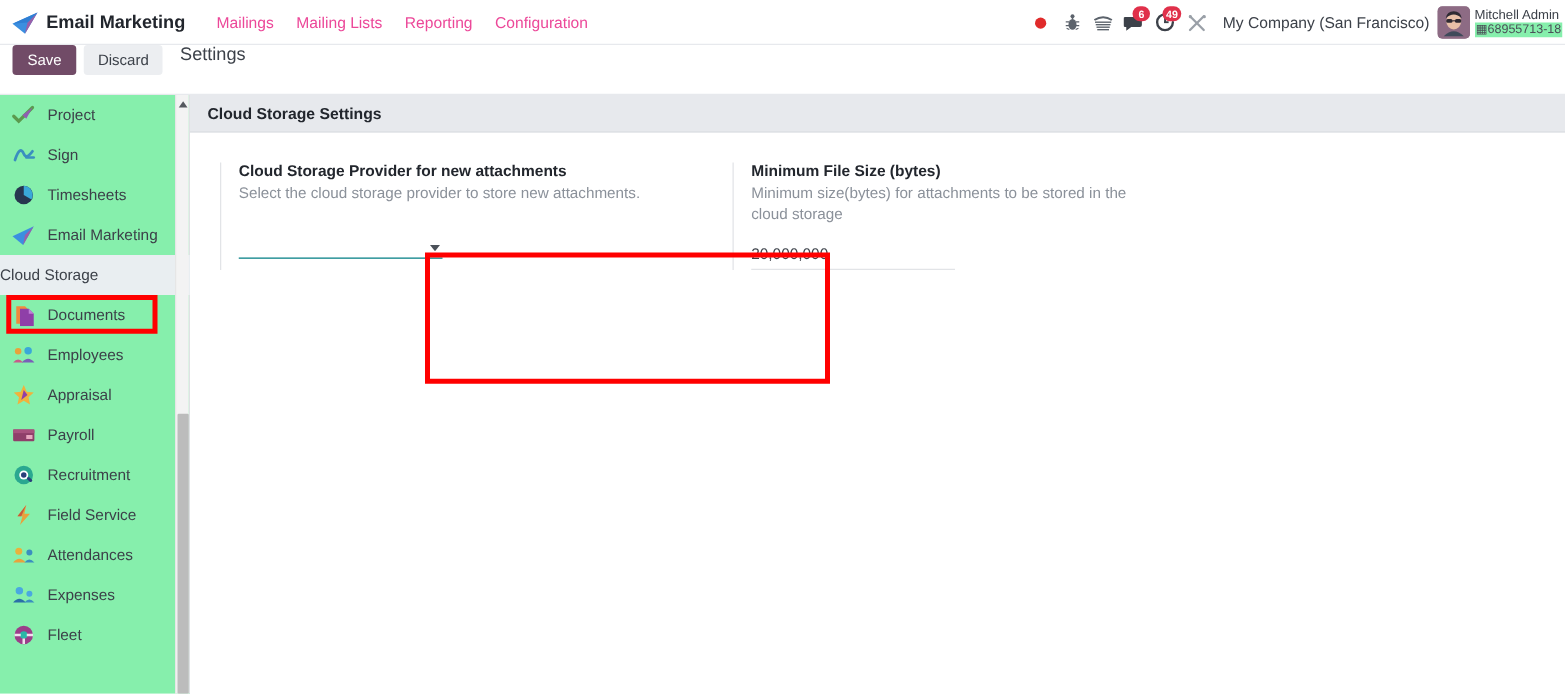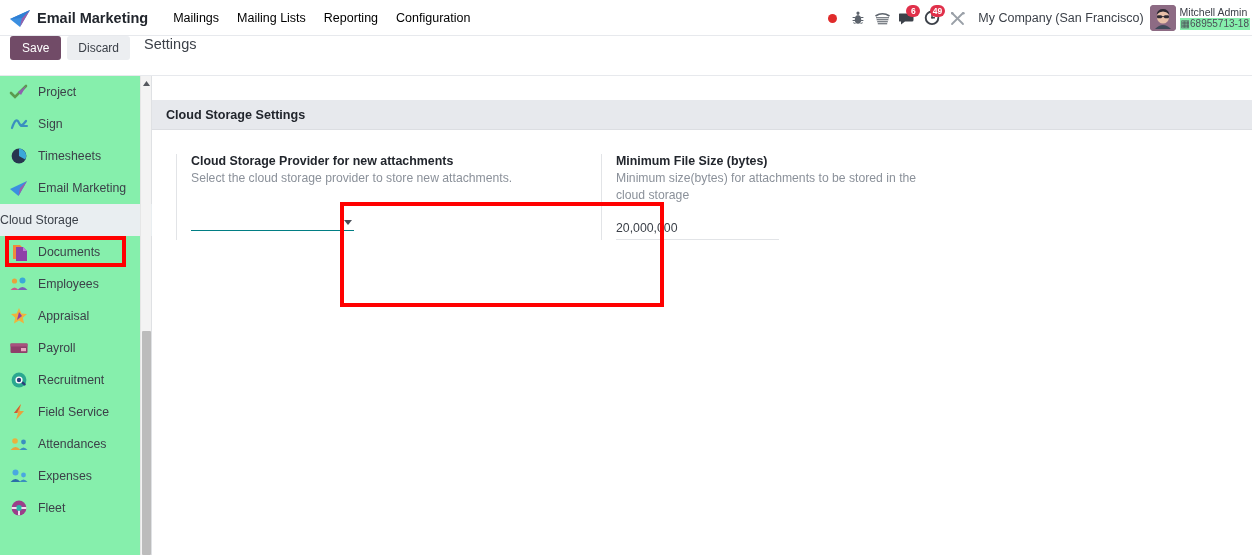--- a/index.html
+++ b/index.html
@@ -18,21 +18,21 @@
     display: flex; align-items: center;
     border-bottom: 1px solid #e7e9ed;
     position: relative;
   }
   .brand-logo { width: 26px; height: 22px; margin-left: 8px; display:flex; align-items:center; justify-content:center; flex:none;}
   .app-name {
     font-size: 14.5px; font-weight: bold; color: #22262d;
     margin-left: 3px; margin-right: 16px; white-space: nowrap;
   }
   .menu-item {
-    font-size: 12.5px; color: #000000; padding: 4px 9px;
+    font-size: 12.5px; color: #ec4899; padding: 4px 9px;
     white-space: nowrap; cursor: pointer; border-radius: 3px;
   }
   .topbar-right {
     position: absolute; right: 0; top: 0; height: 36px;
     display: flex; align-items: center; gap: 0px; padding-right: 2px;
   }
   .sys-icon {
     width: 25px; height: 30px; display: flex; align-items: center;
     justify-content: center; position: relative; cursor: pointer;
     color: #6b7280;
@@ -123,26 +123,26 @@
   }
   .sb-thumb {
     position: absolute; left: 1px; top: 255px; width: 9px; height: 224px;
     background: #bcbcbc; border-radius: 1px;
   }
 
   
   .main { flex: 1; background: #fff; position: relative; overflow: hidden; }
   .section-head {
     height: 30px; background: #e7e9ed; display: flex; align-items: center;
-    padding-left: 14px; border-bottom: 1px solid #dcdee2; margin-top: 24px;
+    padding-left: 14px; border-bottom: 1px solid #dcdee2;
   }
   .section-head-title { font-size: 12.6px; font-weight: bold; color: #22262d; }
 
   .settings-grid {
-    display: flex; padding: 24px 0 0 24px; gap: 17px;
+    display: flex; padding: 24px 0 0 24px; gap: 2px;
   }
   .setting-block {
     border-left: 1px solid #e2e4e7; padding-left: 14px; position: relative;
   }
   .sb-left { width: 390px; }
   .sb-right { width: 350px; margin-left: 18px; }
   .setting-title {
     font-size: 12.4px; font-weight: bold; color: #22262d; margin-bottom: 2px;
   }
   .setting-desc {

